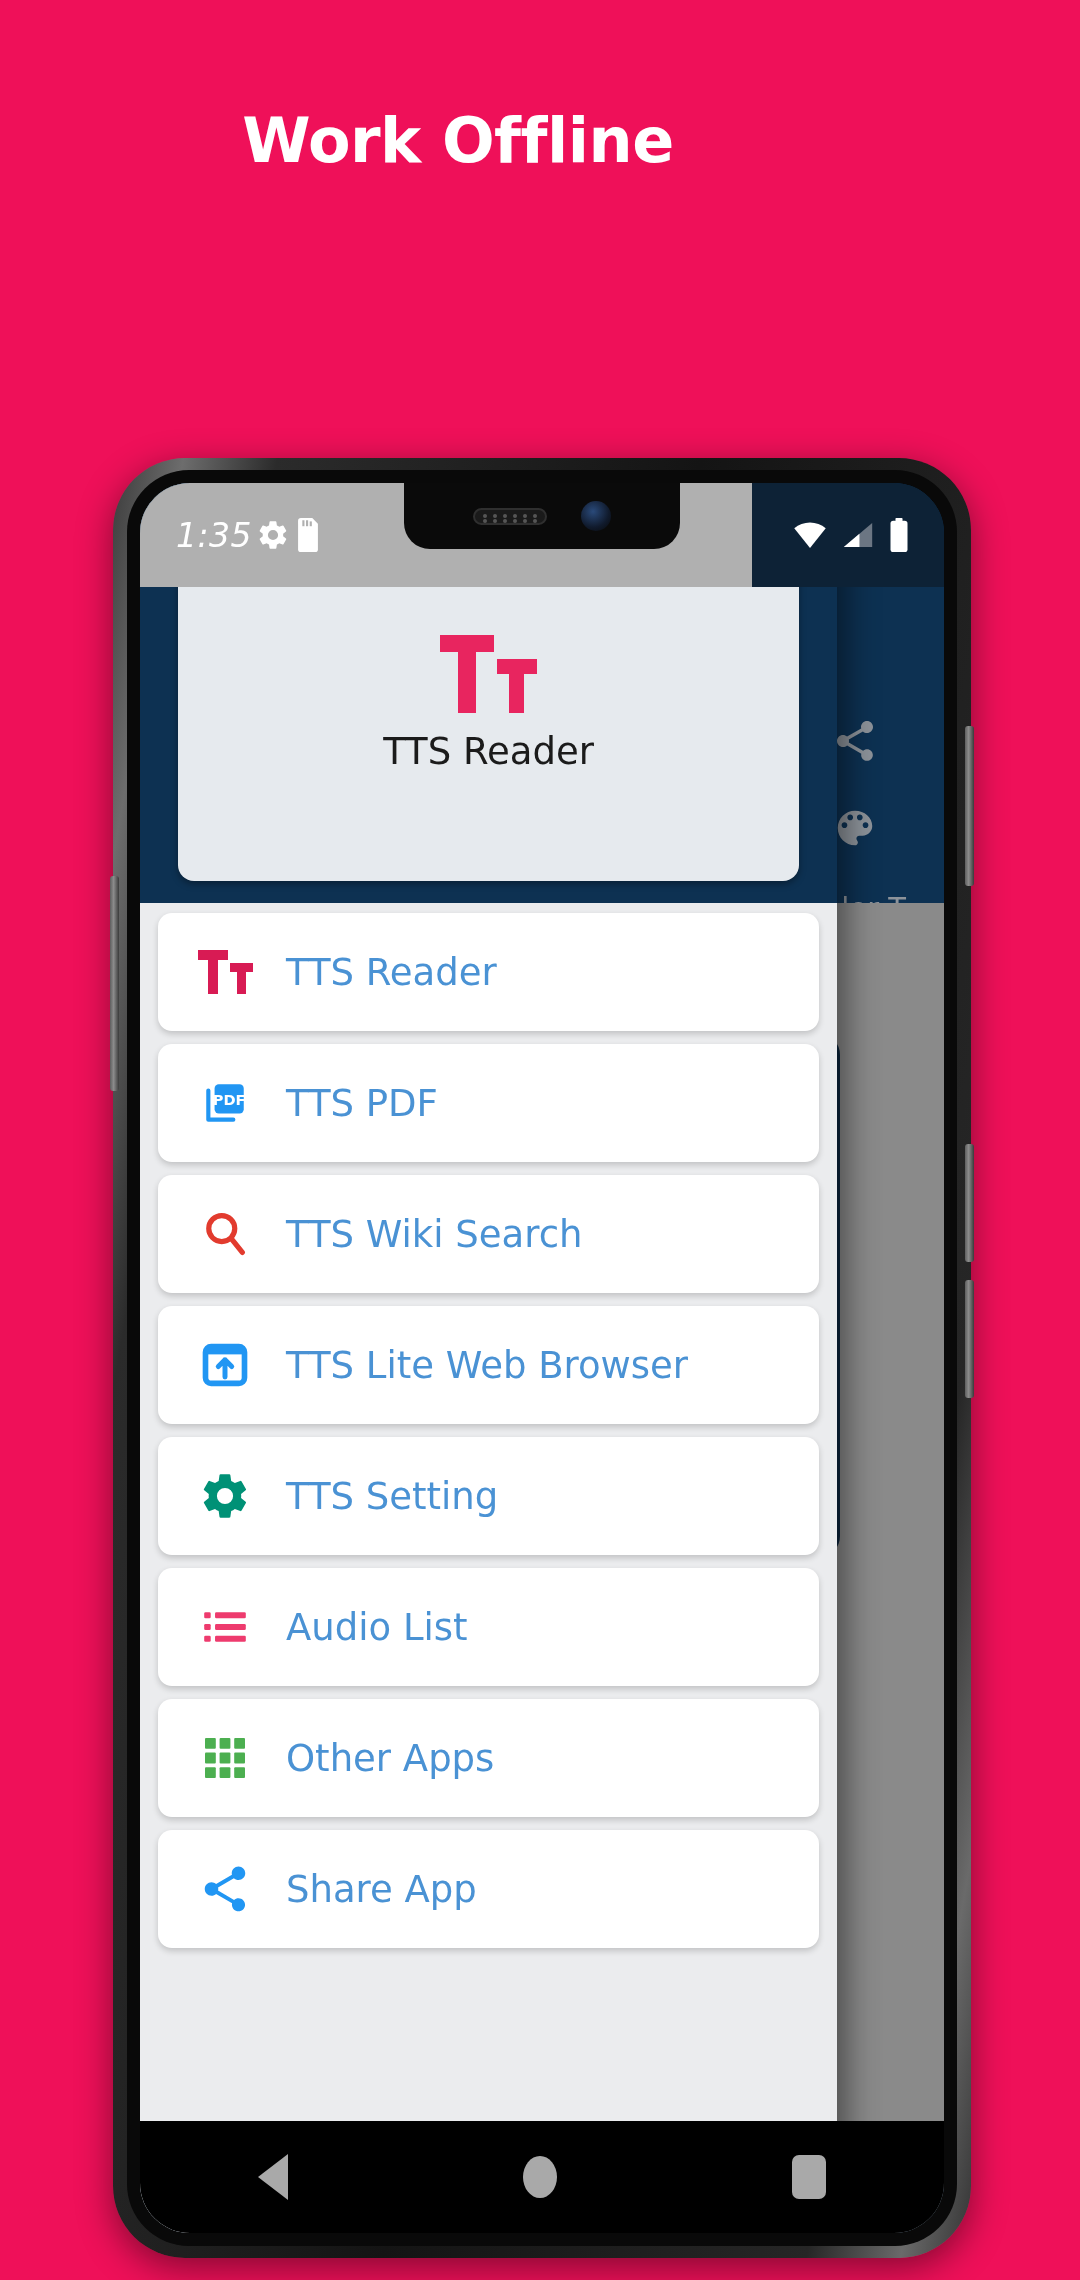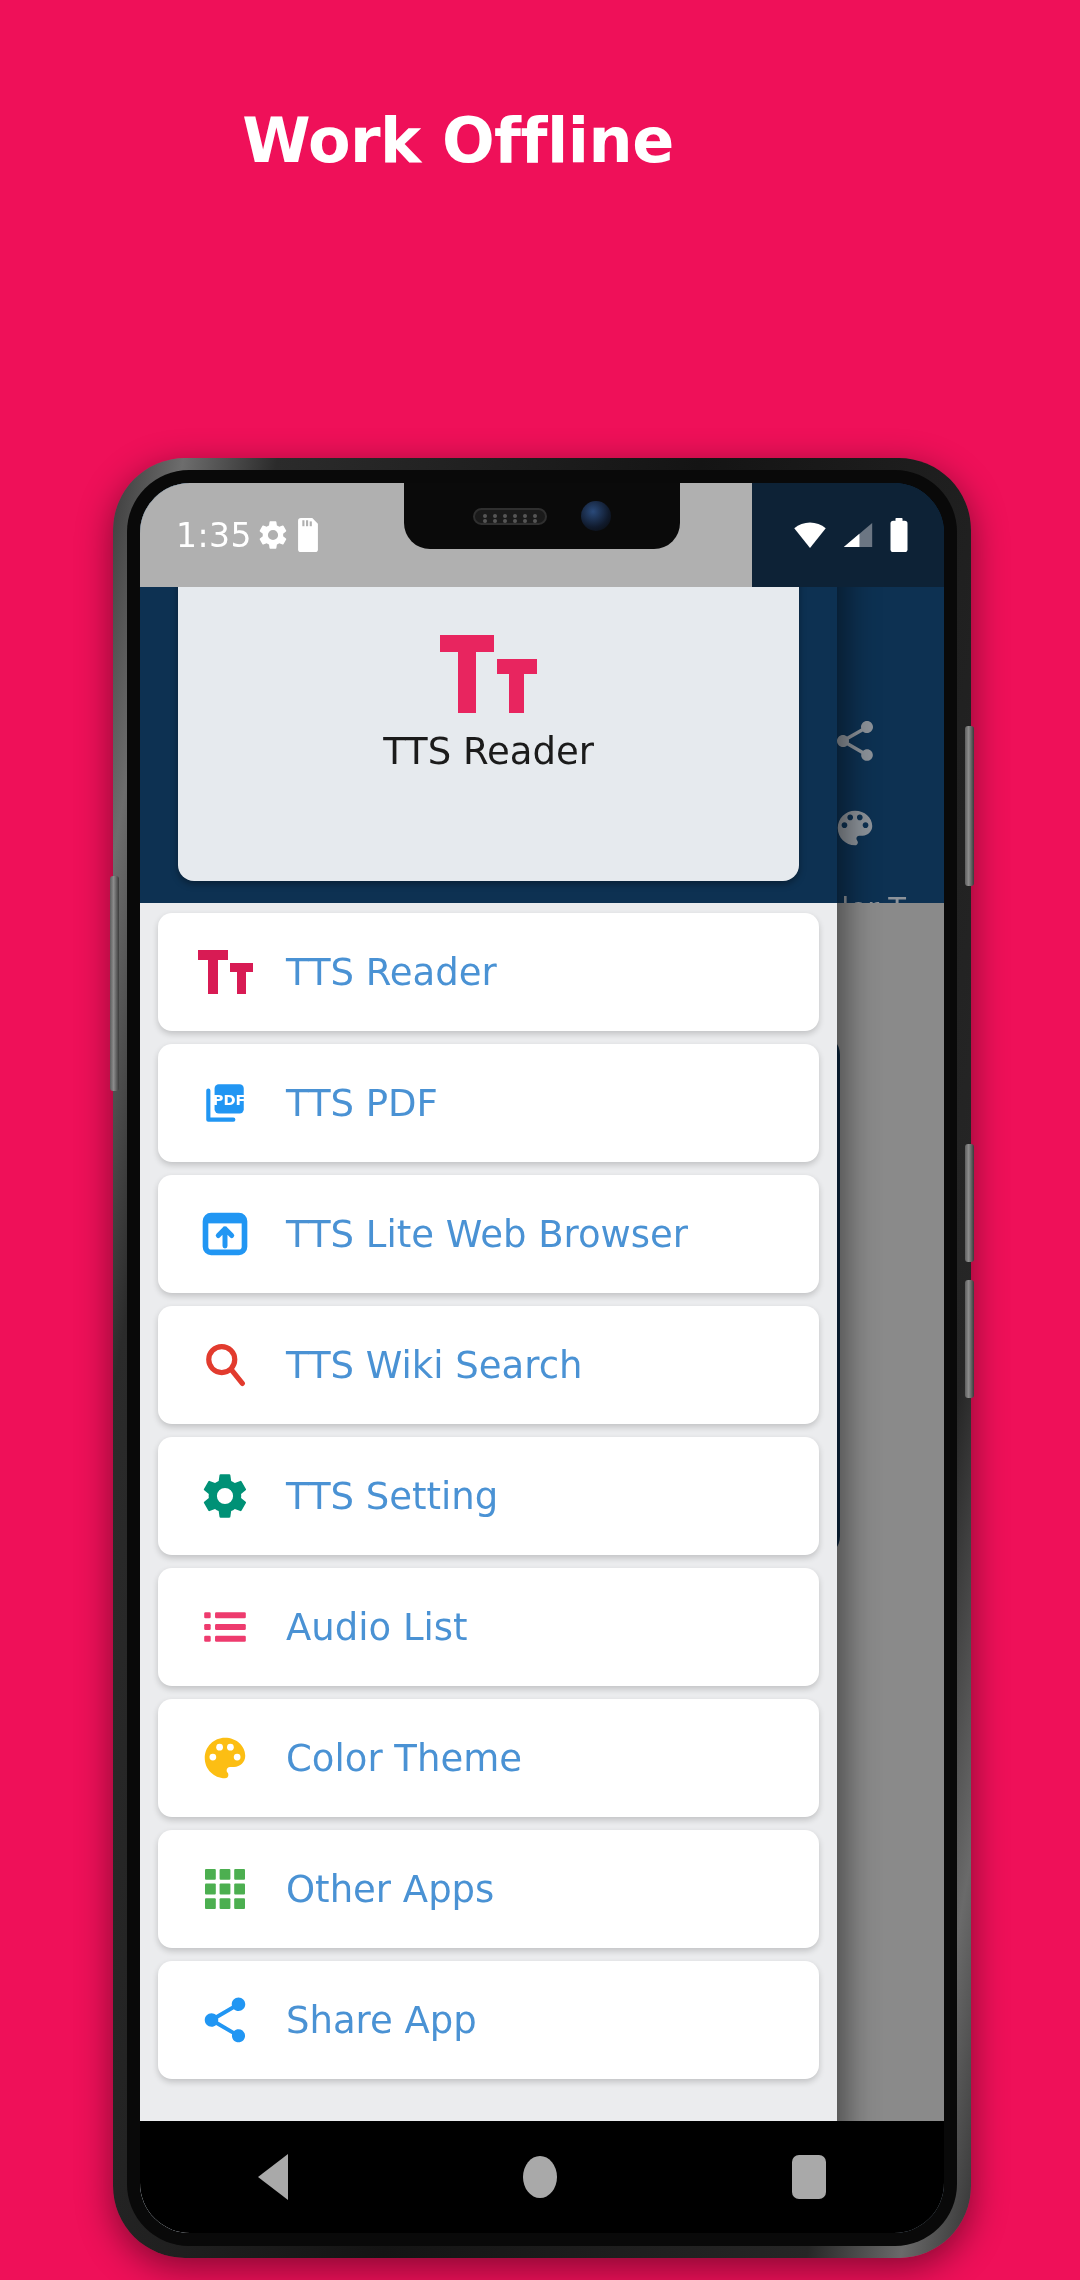--- a/index.html
+++ b/index.html
@@ -91,20 +91,21 @@
     z-index: 6;
   }
   .sb-left {
     width: 612px;
     height: 100%;
     background: #b0b0b0;
     display: flex;
     align-items: center;
     padding-left: 36px;
     gap: 4px;
+    font-style: italic;
   }
   .sb-right {
     flex: 1;
     height: 100%;
     background: #0d2236;
     display: flex;
     align-items: center;
     justify-content: flex-end;
     padding-right: 34px;
     gap: 13px;
@@ -439,37 +440,37 @@
               <path d="M4 6v14h12" fill="none" stroke="#2196f3" stroke-width="2" stroke-linecap="round" stroke-linejoin="round"></path>
               <rect x="7" y="3" width="14" height="14" rx="2" fill="#2196f3"></rect>
               <text x="14" y="13" font-family="DejaVu Sans" font-size="7" font-weight="bold" fill="#ffffff" text-anchor="middle">PDF</text>
             </svg>
           </span>
           <span class="di-label">TTS  PDF</span>
         </div>
 
         <div class="drawer-item">
           <span class="di-icon">
+            <svg width="52" height="52" viewBox="0 0 24 24" fill="none" stroke="#e23b2e" stroke-width="2.4" stroke-linecap="round">
+              <circle cx="10.5" cy="9.5" r="6"></circle>
+              <line x1="15" y1="14.2" x2="20" y2="20.5"></line>
+            </svg>
+          </span>
+          <span class="di-label">TTS Wiki  Search</span>
+        </div>
+
+        <div class="drawer-item">
+          <span class="di-icon">
             <svg width="52" height="52" viewBox="0 0 24 24">
               <rect x="3" y="3.5" width="18" height="17" rx="2.6" fill="none" stroke="#2196f3" stroke-width="2.6"></rect>
               <rect x="3" y="3.5" width="18" height="3.6" fill="#2196f3"></rect>
               <path d="M12 17.5V9.6M12 9.6l-3.1 3.1M12 9.6l3.1 3.1" fill="none" stroke="#2196f3" stroke-width="2.3" stroke-linecap="round" stroke-linejoin="round"></path>
             </svg>
           </span>
           <span class="di-label">TTS Lite  Web Browser</span>
-        </div>
-
-        <div class="drawer-item">
-          <span class="di-icon">
-            <svg width="52" height="52" viewBox="0 0 24 24" fill="none" stroke="#e23b2e" stroke-width="2.4" stroke-linecap="round">
-              <circle cx="10.5" cy="9.5" r="6"></circle>
-              <line x1="15" y1="14.2" x2="20" y2="20.5"></line>
-            </svg>
-          </span>
-          <span class="di-label">TTS Wiki  Search</span>
         </div>
 
         <div class="drawer-item">
           <span class="di-icon">
             <svg width="54" height="54" viewBox="0 0 24 24" fill="#009176">
               <path d="M19.14 12.94a7.07 7.07 0 000-1.88l2.03-1.58a.5.5 0 00.12-.64l-1.92-3.32a.5.5 0 00-.61-.22l-2.39.96a7.03 7.03 0 00-1.62-.94l-.36-2.54a.5.5 0 00-.5-.42h-3.84a.5.5 0 00-.5.42l-.36 2.54c-.59.24-1.13.56-1.62.94l-2.39-.96a.5.5 0 00-.61.22L2.65 8.84a.5.5 0 00.12.64l2.03 1.58a7.07 7.07 0 000 1.88L2.77 14.52a.5.5 0 00-.12.64l1.92 3.32c.13.22.39.3.61.22l2.39-.96c.49.38 1.03.7 1.62.94l.36 2.54c.04.24.25.42.5.42h3.84c.25 0 .46-.18.5-.42l.36-2.54c.59-.24 1.13-.56 1.62-.94l2.39.96c.22.08.48 0 .61-.22l1.92-3.32a.5.5 0 00-.12-.64l-2.03-1.58zM12 15.6A3.6 3.6 0 1112 8.4a3.6 3.6 0 010 7.2z"></path>
             </svg>
           </span>
           <span class="di-label">TTS  Setting</span>
         </div>
@@ -481,32 +482,20 @@
               <rect x="2.4" y="10.6" width="3" height="2.8" rx="0.6"></rect>
               <rect x="2.4" y="16.0" width="3" height="2.8" rx="0.6"></rect>
               <rect x="7.4" y="5.2" width="14.2" height="2.8" rx="0.6"></rect>
               <rect x="7.4" y="10.6" width="14.2" height="2.8" rx="0.6"></rect>
               <rect x="7.4" y="16.0" width="14.2" height="2.8" rx="0.6"></rect>
             </svg>
           </span>
           <span class="di-label">Audio  List</span>
         </div>
 
-        <div class="drawer-item">
-          <span class="di-icon">
-            <svg width="54" height="54" viewBox="0 0 24 24" fill="#fcbe13">
-              <path d="M12 3c-4.97 0-9 4.03-9 9s4.03 9 9 9c.83 0 1.5-.67 1.5-1.5 0-.39-.15-.74-.39-1.01-.23-.26-.38-.61-.38-.99 0-.83.67-1.5 1.5-1.5H16c2.76 0 5-2.24 5-5 0-4.42-4.03-8-9-8z"></path>
-              <circle cx="6.6" cy="11.6" r="1.5" fill="#ffffff"></circle>
-              <circle cx="9.6" cy="7.2" r="1.5" fill="#ffffff"></circle>
-              <circle cx="14.4" cy="7.2" r="1.5" fill="#ffffff"></circle>
-              <circle cx="17.4" cy="11.6" r="1.5" fill="#ffffff"></circle>
-            </svg>
-          </span>
-          <span class="di-label">Color  Theme</span>
-        </div>
 
         <div class="drawer-item">
           <span class="di-icon">
             <svg width="48" height="48" viewBox="0 0 24 24" fill="#4caf50">
               <rect x="2" y="2" width="5.4" height="5.4" rx="0.5"></rect>
               <rect x="9.3" y="2" width="5.4" height="5.4" rx="0.5"></rect>
               <rect x="16.6" y="2" width="5.4" height="5.4" rx="0.5"></rect>
               <rect x="2" y="9.3" width="5.4" height="5.4" rx="0.5"></rect>
               <rect x="9.3" y="9.3" width="5.4" height="5.4" rx="0.5"></rect>
               <rect x="16.6" y="9.3" width="5.4" height="5.4" rx="0.5"></rect>

